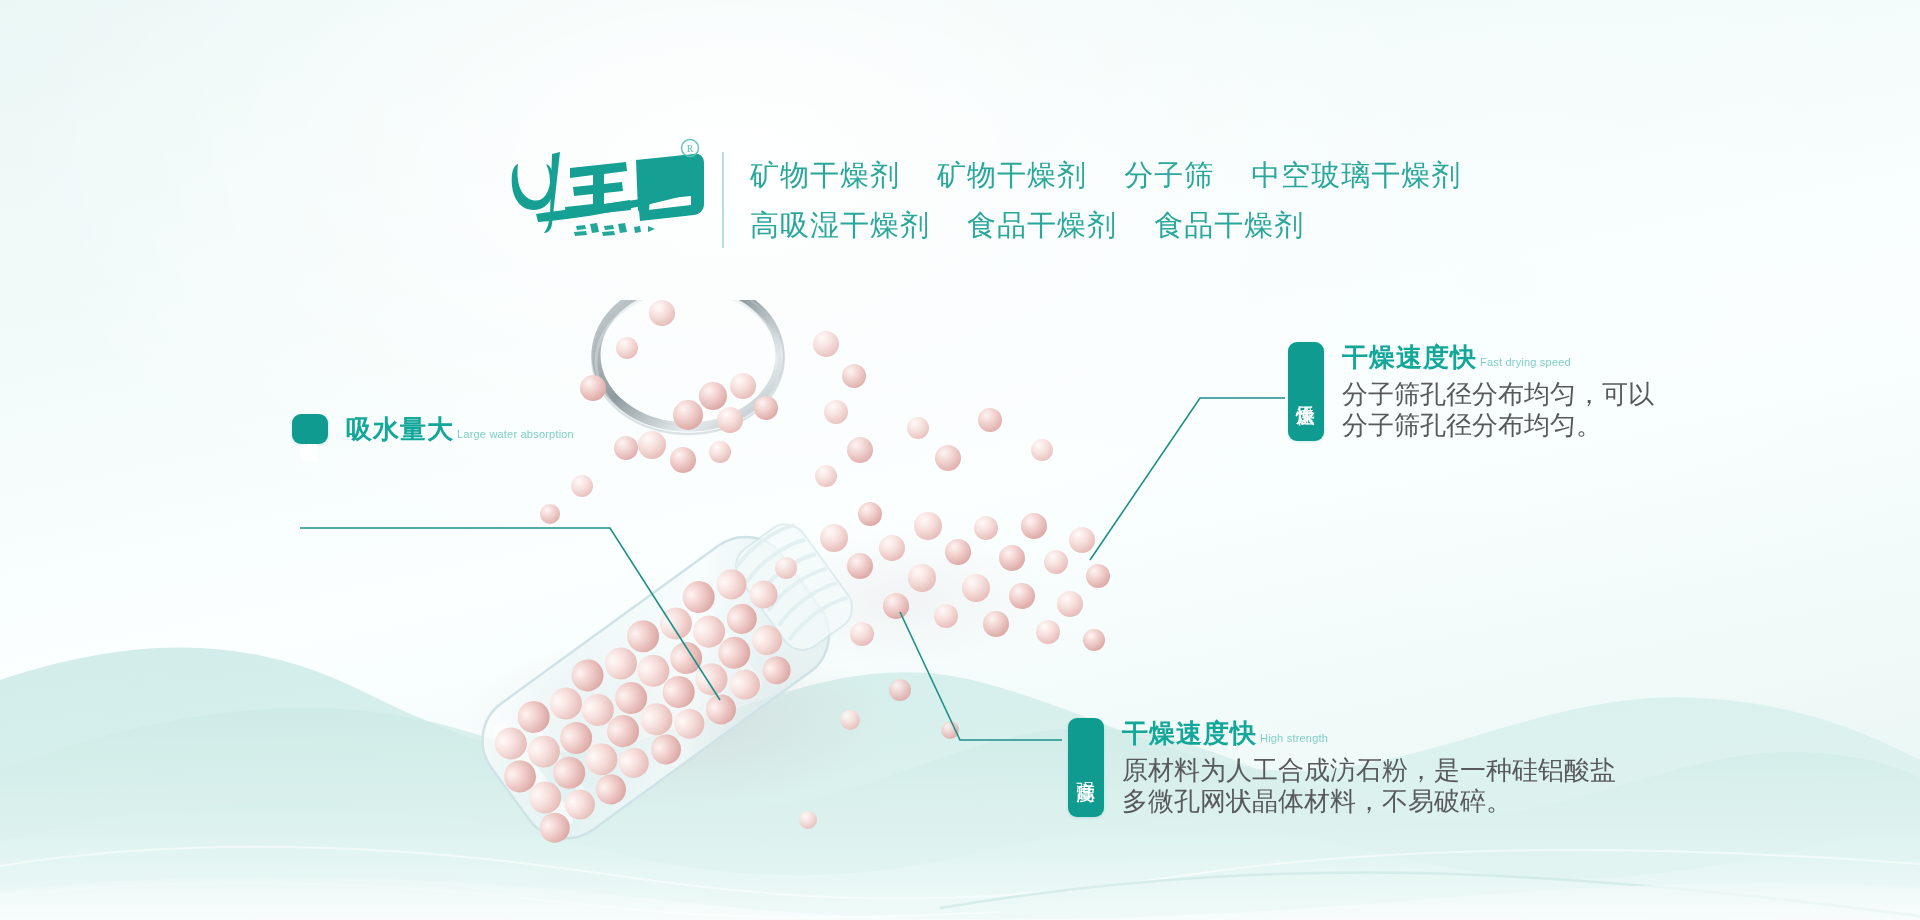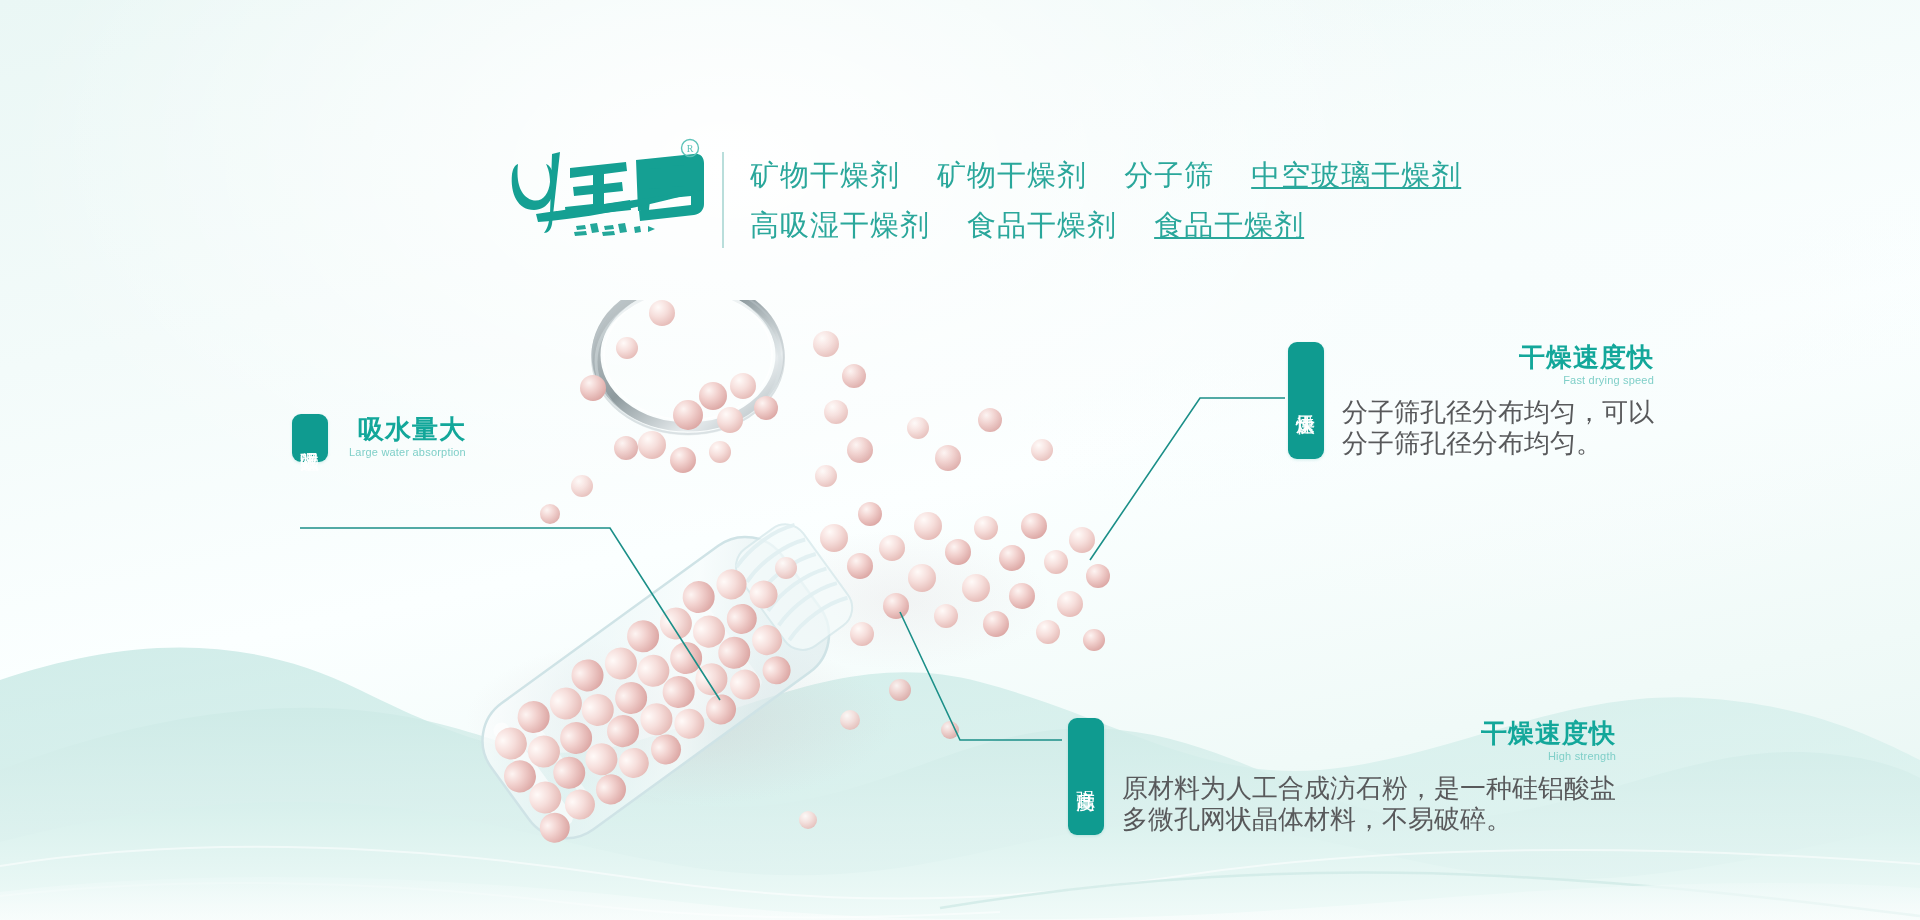--- a/index.html
+++ b/index.html
@@ -37,21 +37,21 @@
   }
   .nav .lines { margin-left:28px; }
   .nav .line {
     color:#2aa79b;
     font-size:29px;
     letter-spacing:1px;
     line-height:50px;
     white-space:nowrap;
   }
   .nav .line .item { margin-right:28px; }
-  .nav .line .item:last-child { margin-right:5px;text-decoration:underline; }
+  .nav .line .item:last-child { margin-right:5px; }
 
   
   .photo { position:absolute; left:430px; top:300px; width:790px; height:560px; }
 
   
   .callout { position:absolute; }
   .callout .row { display:flex; align-items:stretch; }
   .tag {
     background:#0f9b90;
     border-radius:9px;
@@ -64,21 +64,21 @@
     letter-spacing:0;
     writing-mode:vertical-rl;
     text-orientation:upright;
     display:flex;
     align-items:center;
     justify-content:center;
     flex:0 0 36px;
     box-shadow:0 1px 3px rgba(15,155,144,.18);
   }
   .ctext { padding-left:18px; }
-  .chead { display:flex; align-items:flex-end; white-space:nowrap;flex-direction:column; }
+  .chead { display:flex; align-items:flex-end; white-space:nowrap; }
   .ctitle {
     color:#13a79a;
     font-size:26px;
     font-weight:bold;
     letter-spacing:1px;
     line-height:30px;
   }
   .csub {
     color:#7fcfc8;
     font-size:11px;

